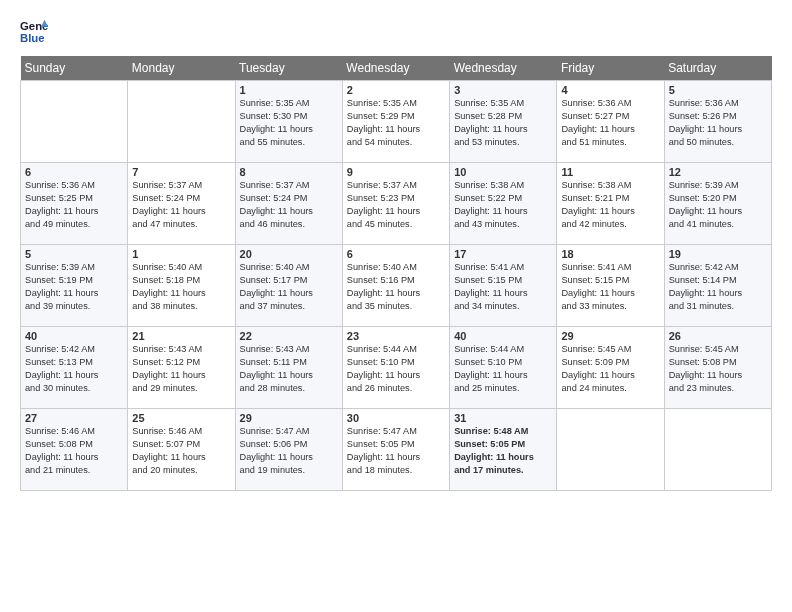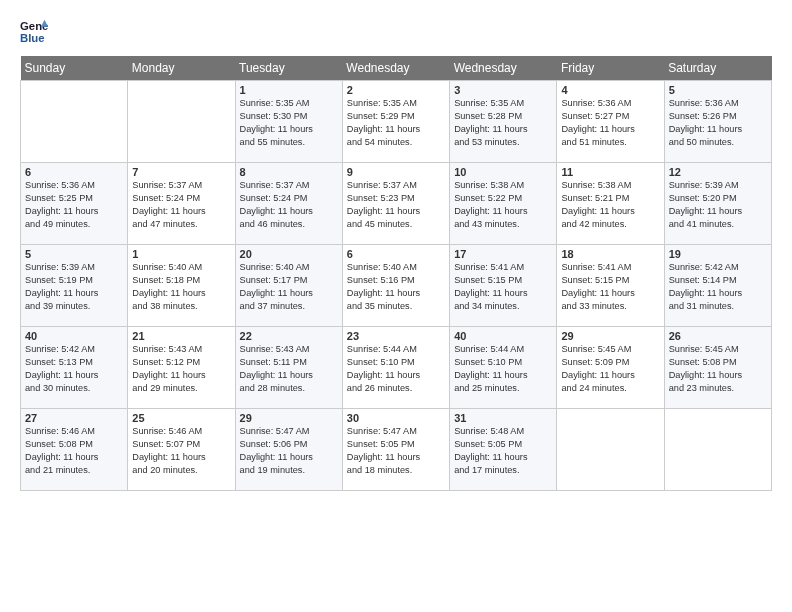--- a/index.html
+++ b/index.html
@@ -333,21 +333,21 @@
           </td>
           <td>
             <span class="day-num">30</span>
             <div class="day-info" style="white-space: pre-line;">Sunrise: 5:47 AM
 Sunset: 5:05 PM
 Daylight: 11 hours
 and 18 minutes.</div>
           </td>
           <td>
             <span class="day-num">31</span>
-            <div class="day-info" style="white-space: pre-line;">Sunrise: 5:48 AM
+            <div class="day-info" style="white-space: pre-line; font-weight: bold;">Sunrise: 5:48 AM
 Sunset: 5:05 PM
 Daylight: 11 hours
 and 17 minutes.</div>
           </td>
           <td class="empty"></td>
           <td class="empty"></td>
         </tr>
       </tbody>
   </table>
 </div>

